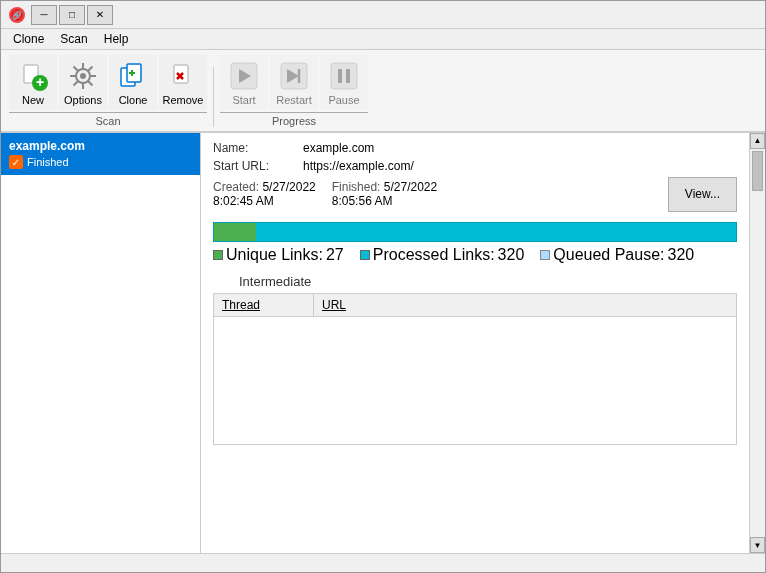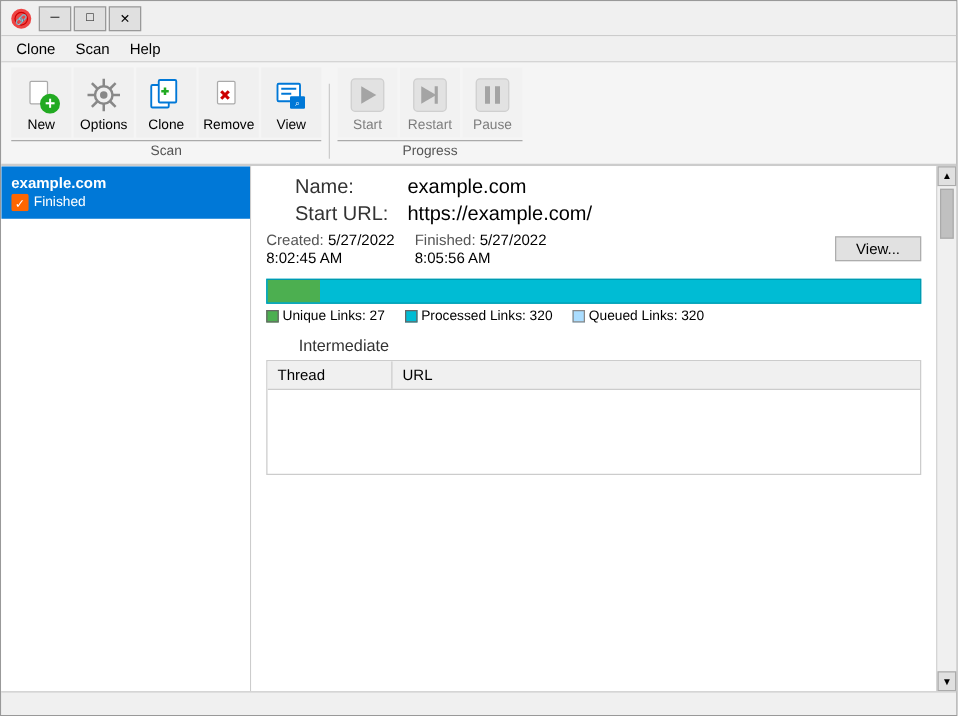--- a/index.html
+++ b/index.html
@@ -170,22 +170,21 @@
     .section-title {
       font-size: 13px;
       font-weight: normal;
       color: #333;
       margin-bottom: 8px;
       padding-bottom: 2px;
     }
     .info-row {
       display: flex;
       margin-bottom: 4px;
-      font-size: 16px;
-      margin-left: 23px;
+      font-size: 12px;
     }
     .info-label {
       width: 90px;
       color: #333;
       font-weight: normal;
     }
     .info-value {
       color: #000;
     }
 
@@ -205,21 +204,21 @@
     }
     .date-block .date-label { color: #555; }
     .date-block .date-val { color: #000; }
 
     .view-btn {
       padding: 0 16px;
       background: #e1e1e1;
       border: 1px solid #adadad;
       cursor: pointer;
       font-size: 12px;
-      height: 20px;
+      height: 35px;
     }
 
     
     .progress-area {
       margin-bottom: 10px;
     }
     .progress-bar-track {
       width: 100%;
       height: 20px;
       background: #00bcd4;
@@ -228,21 +227,21 @@
       overflow: hidden;
     }
     .progress-bar-fill {
       height: 100%;
       background: #4caf50;
       width: 8%;
     }
     .progress-labels {
       display: flex;
       gap: 16px;
-      font-size: 11px;
+      font-size: 16px;
       margin-top: 4px;
       align-items: center;
     }
     .legend-item {
       display: flex;
       align-items: center;
       gap: 3px;
     }
     .legend-box {
       width: 10px;
@@ -259,22 +258,23 @@
       margin-top: 4px;
     }
     .intermediate-title {
       font-size: 13px;
       color: #333;
       margin-bottom: 4px;
       margin-left: 26px;
     }
     .thread-table-container {
       border: 1px solid #ccc;
-      height: 92px;
+      height: 152px;
       overflow: hidden;
+      text-decoration: underline;
     }
     .thread-table-header {
       display: flex;
       background: #f0f0f0;
       border-bottom: 1px solid #ccc;
     }
     .thread-col-thread {
       width: 100px;
       padding: 4px 8px;
       border-right: 1px solid #ccc;
@@ -412,32 +412,20 @@
           <div class="toolbar-icon">
             <svg width="30" height="30" viewBox="0 0 30 30">
               <rect x="6" y="4" width="14" height="18" rx="1" fill="white" stroke="#aaa" stroke-width="1"></rect>
               <line x1="9" y1="12" x2="15" y2="18" stroke="#cc0000" stroke-width="2.5"></line>
               <line x1="15" y1="12" x2="9" y2="18" stroke="#cc0000" stroke-width="2.5"></line>
             </svg>
           </div>
           <span>Remove</span>
         </button>
 
-        <button class="toolbar-btn">
-          <div class="toolbar-icon">
-            <svg width="30" height="30" viewBox="0 0 30 30">
-              <rect x="4" y="6" width="18" height="14" rx="1" fill="white" stroke="#0078d7" stroke-width="1.5"></rect>
-              <line x1="7" y1="10" x2="19" y2="10" stroke="#0078d7" stroke-width="1.5"></line>
-              <line x1="7" y1="14" x2="15" y2="14" stroke="#0078d7" stroke-width="1.5"></line>
-              <rect x="14" y="16" width="12" height="10" rx="1" fill="#0078d7"></rect>
-              <text x="20" y="24" text-anchor="middle" font-size="7" fill="white">⌕</text>
-            </svg>
-          </div>
-          <span>View</span>
-        </button>
       </div>
       <div class="toolbar-group-label">Scan</div>
     </div>
 
     <div class="separator"></div>
 
     <div class="toolbar-group">
       <div class="toolbar-buttons">
 
         <button class="toolbar-btn disabled">
@@ -529,21 +517,21 @@
             <span>Unique Links:</span>
             <span>27</span>
           </div>
           <div class="legend-item">
             <span class="legend-box cyan"></span>
             <span>Processed Links:</span>
             <span>320</span>
           </div>
           <div class="legend-item">
             <span class="legend-box lt-blue"></span>
-            <span>Queued Links:</span>
+            <span>Queued Pause:</span>
             <span>320</span>
           </div>
         </div>
       </div>
 
       <div class="intermediate-section">
         <div class="intermediate-title">Intermediate</div>
         <div class="thread-table-container">
           <div class="thread-table-header">
             <div class="thread-col-thread">Thread</div>

